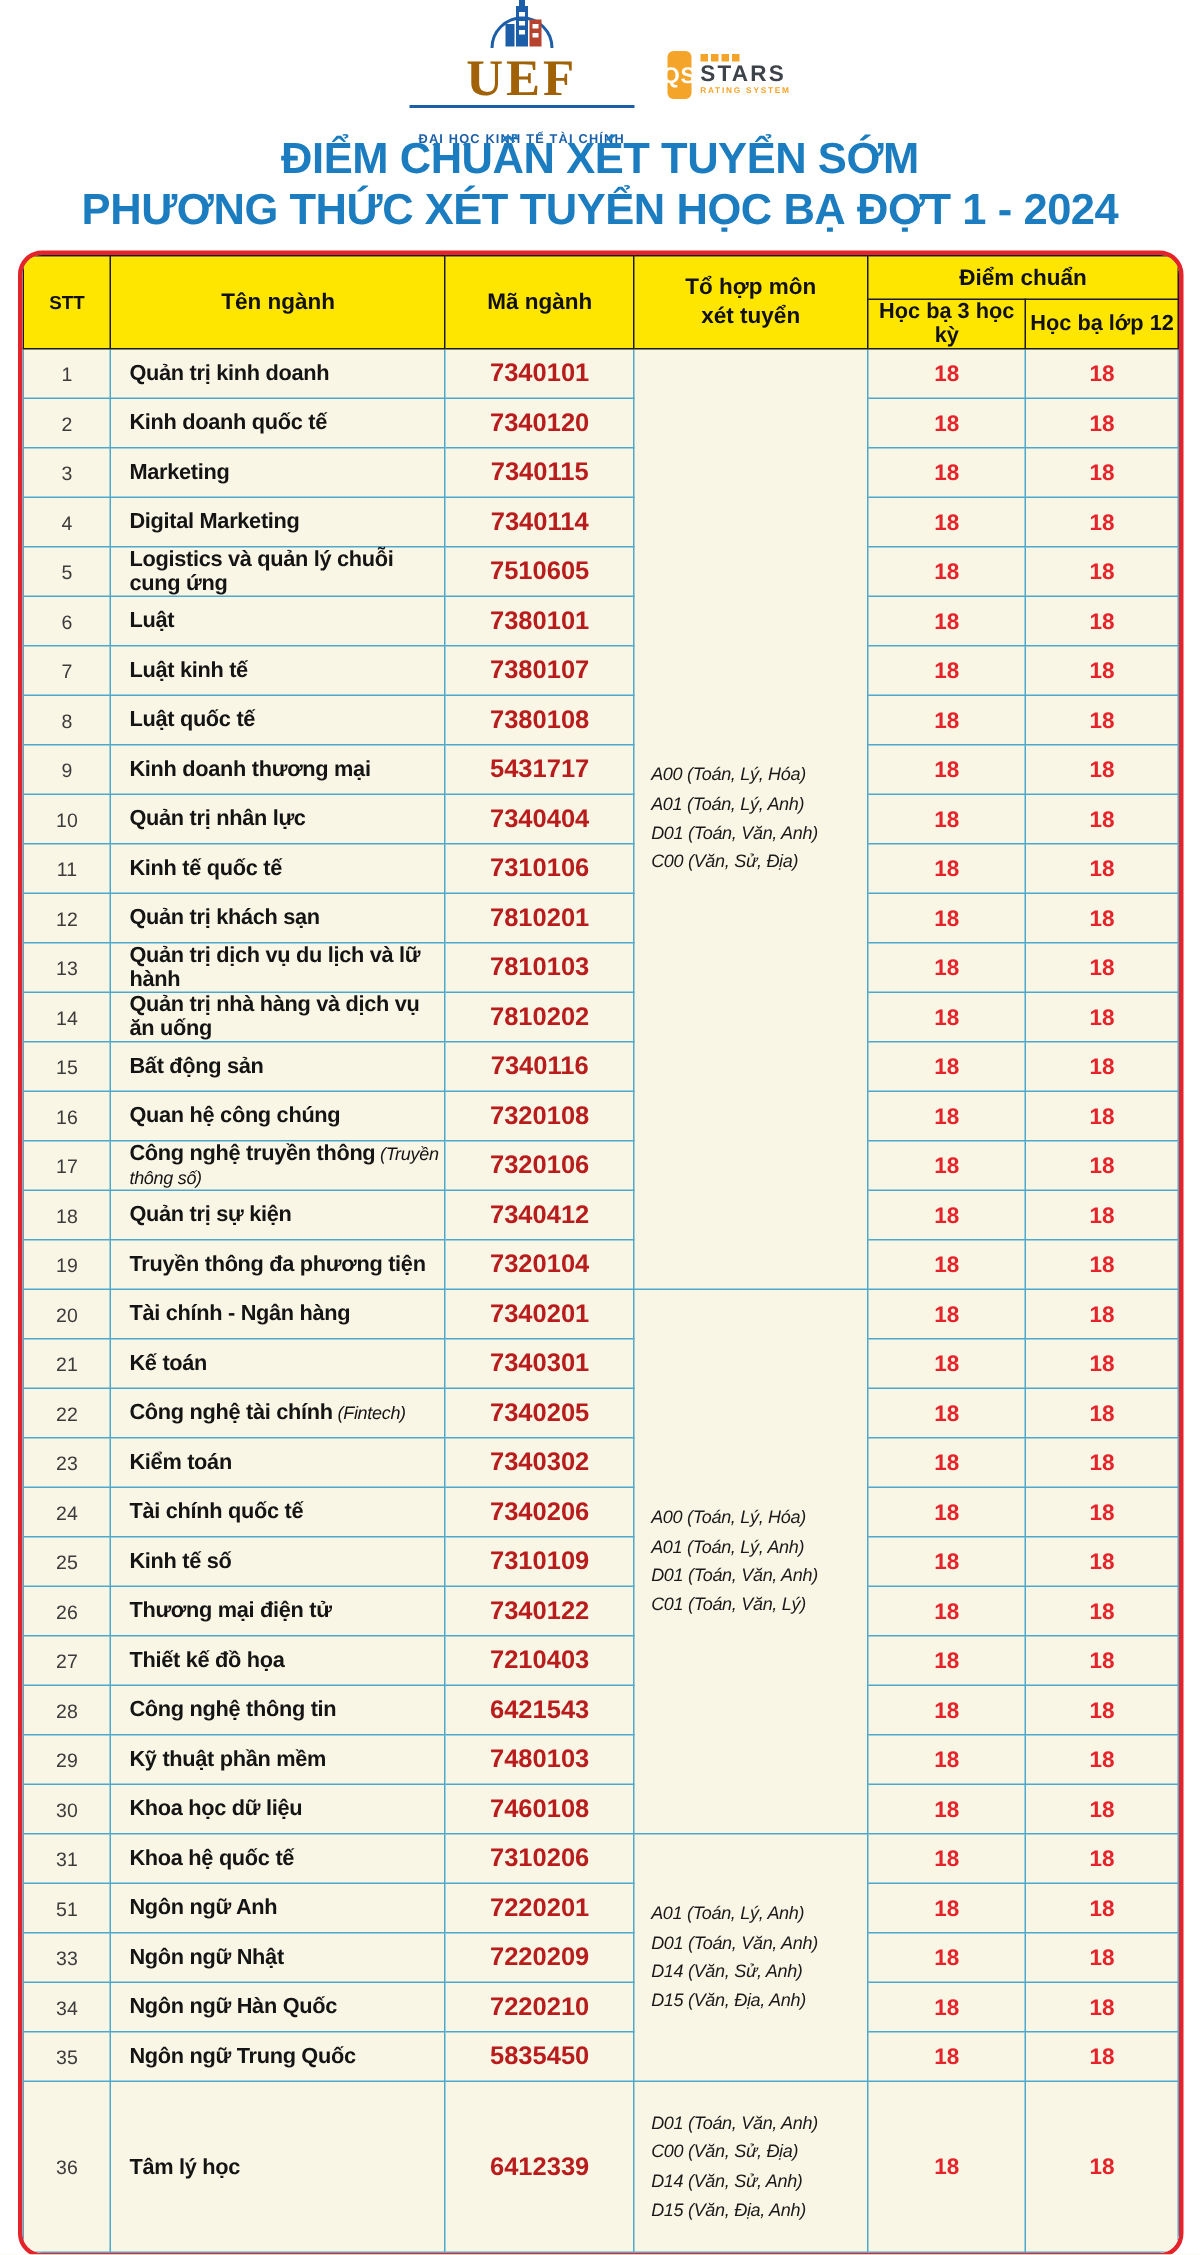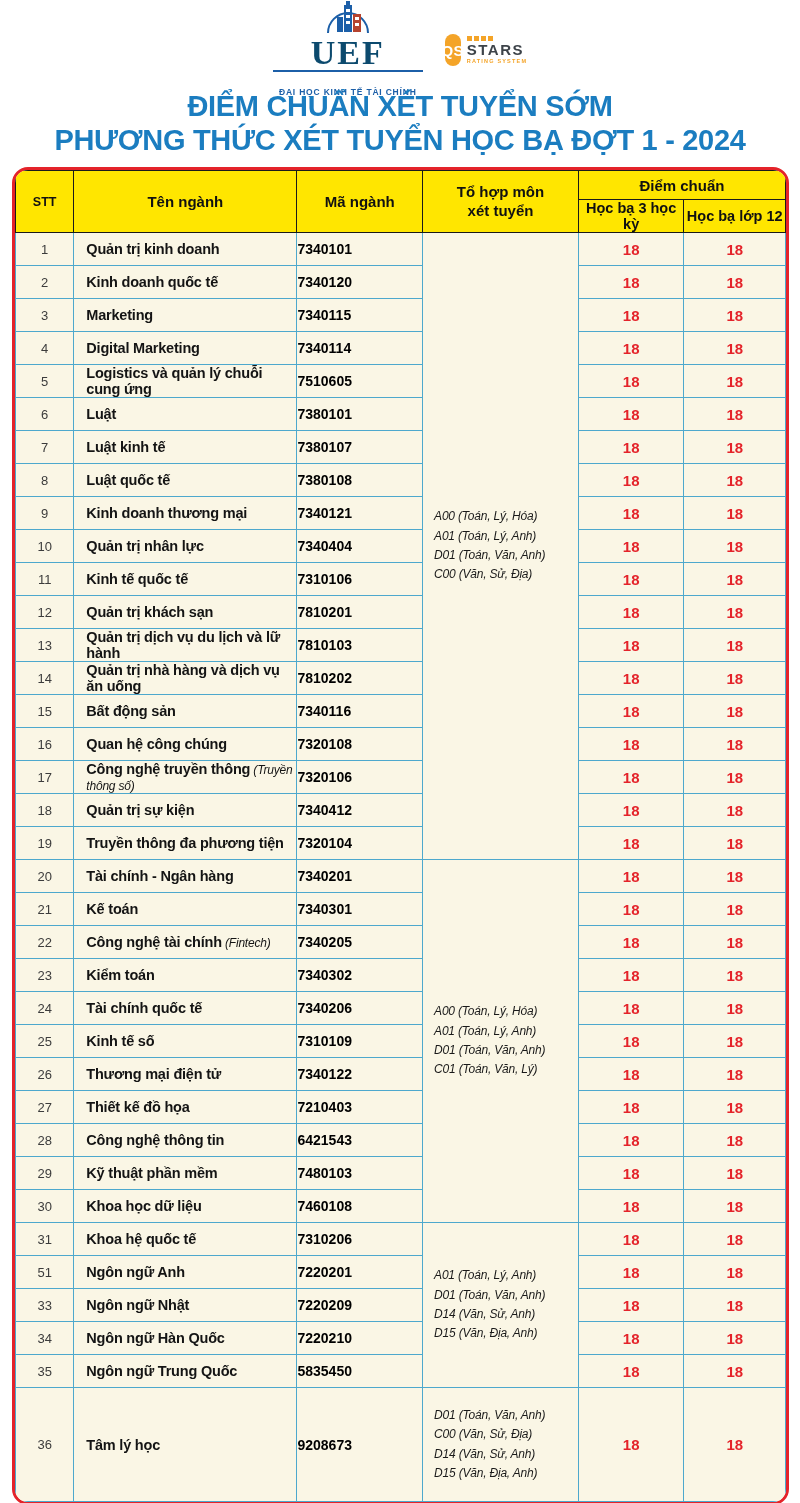--- a/index.html
+++ b/index.html
@@ -2,25 +2,25 @@
 <html><head>
 <meta charset="utf-8">
 <style>
   * { margin:0; padding:0; box-sizing:border-box; }
   body { background:#ffffff; font-family:"Liberation Sans","DejaVu Sans",sans-serif; }
   .page { width:800px; height:1503px; background:#fff; overflow:hidden; }
 
   
   .logo-row { display:flex; justify-content:center; align-items:center; gap:22px; padding-top:8px; height:86px; }
   .uef-logo { display:flex; flex-direction:column; align-items:center; }
-  .uef-word { font-family:"Liberation Serif","DejaVu Serif",serif; font-weight:bold; font-size:34px; color:#0c4a6e; letter-spacing:2px; line-height:30px; }
+  .uef-word { font-family:"Liberation Serif","DejaVu Serif",serif; font-weight:bold; font-size:34px; color:#a16207; letter-spacing:2px; line-height:30px; }
   .uef-rule { width:150px; height:2px; background:#1c5fa8; margin-top:2px; }
   .uef-sub { color:#1c5fa8; font-size:8.5px; font-weight:bold; letter-spacing:0.8px; margin-top:15px; white-space:nowrap; }
   .qs-logo { display:flex; align-items:center; gap:6px; margin-top:6px; }
-  .qs-box { width:16px; height:32px; background:#f4a428; border-radius:16px; display:flex; align-items:center; justify-content:center; }
+  .qs-box { width:16px; height:32px; background:#f4a428; border-radius:4px; display:flex; align-items:center; justify-content:center; }
   .qs-box span { color:#fff; font-weight:bold; font-size:15px; letter-spacing:0.5px; }
   .qs-right { display:flex; flex-direction:column; align-items:flex-start;justify-content:flex-end; }
   .qs-squares { display:flex; gap:2px; margin-bottom:1px; }
   .qs-squares i { width:5px; height:5px; background:#f4a428; display:block; }
   .qs-stars { color:#3d4349; font-weight:bold; font-size:15px; letter-spacing:1.5px; line-height:15px; }
   .qs-rating { color:#f4a428; font-weight:bold; font-size:5.5px; letter-spacing:1.2px; margin-top:1px; }
 
   
   .title { text-align:center; color:#1b7dc0; font-weight:bold; margin-top:4px; letter-spacing:-0.3px; }
   .title .t1 { font-size:29px; line-height:33px; }
@@ -39,21 +39,21 @@
   td.h-name, td.h-code, td.h-combo, td.h-diem { font-size:15px; }
   td.h-combo { line-height:1.25; }
   thead td.no-top { border-top:none; }
 
   tbody td { background:#faf6e5; border:1.5px solid #4da8cd; vertical-align:middle; }
   tbody tr { height:33px; }
   tbody tr.tall-row { height:114px; }
   td.stt { text-align:center; font-size:13px; color:#3c3c3c; }
   td.name { padding-left:12px; font-weight:bold; font-size:14.5px; color:#141414; letter-spacing:-0.2px; }
   td.name .suffix { font-weight:normal; font-style:italic; font-size:12px; }
-  td.code { text-align:left; font-weight:bold; font-size:14px; color:#000000; }
+  td.code { text-align:center; font-weight:bold; font-size:17px; color:#b91c1c; }
   td.combo-cell { padding-left:11px; font-style:italic; font-size:12px; color:#1a1a1a; line-height:1.62; letter-spacing:-0.2px; }
   td.score { text-align:center; font-weight:bold; font-size:15px; color:#e4232a; }
 </style>
 </head>
 <body>
 
 <div class="page">
 
   <div class="logo-row">
     <div class="uef-logo">
@@ -182,21 +182,21 @@
           <tr>
     <td class="stt">8</td>
     <td class="name"><span>Luật quốc tế</span></td>
     <td class="code">7380108</td>
     <td class="score">18</td>
     <td class="score">18</td>
   </tr>
           <tr>
     <td class="stt">9</td>
     <td class="name"><span>Kinh doanh thương mại</span></td>
-    <td class="code">7340121</td>
+    <td class="code">5431717</td>
     <td class="score">18</td>
     <td class="score">18</td>
   </tr>
           <tr>
     <td class="stt">10</td>
     <td class="name"><span>Quản trị nhân lực</span></td>
     <td class="code">7340404</td>
     <td class="score">18</td>
     <td class="score">18</td>
   </tr>
@@ -383,21 +383,21 @@
           <tr>
     <td class="stt">35</td>
     <td class="name"><span>Ngôn ngữ Trung Quốc</span></td>
     <td class="code">5835450</td>
     <td class="score">18</td>
     <td class="score">18</td>
   </tr>
           <tr class="tall-row">
     <td class="stt">36</td>
     <td class="name"><span>Tâm lý học</span></td>
-    <td class="code">9208673</td>
+    <td class="code">6412339</td>
     <td class="combo-cell" rowspan="1">
               <div>D01 (Toán, Văn, Anh)</div>
               <div>C00 (Văn, Sử, Địa)</div>
               <div>D14 (Văn, Sử, Anh)</div>
               <div>D15 (Văn, Địa, Anh)</div>
             </td>
             <td class="score">18</td>
     <td class="score">18</td>
   </tr>
         </tbody>

